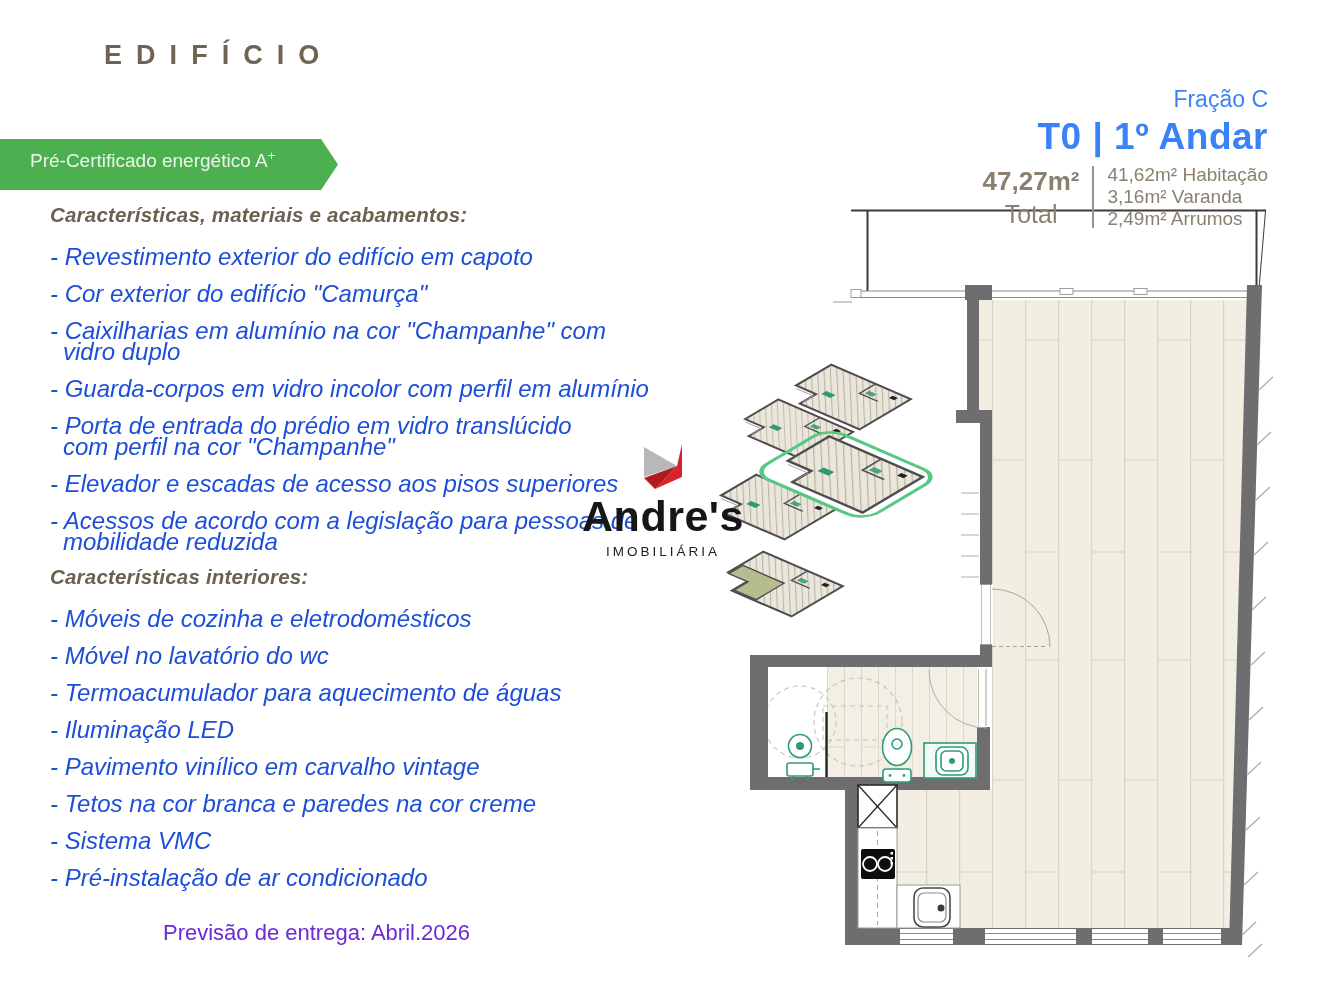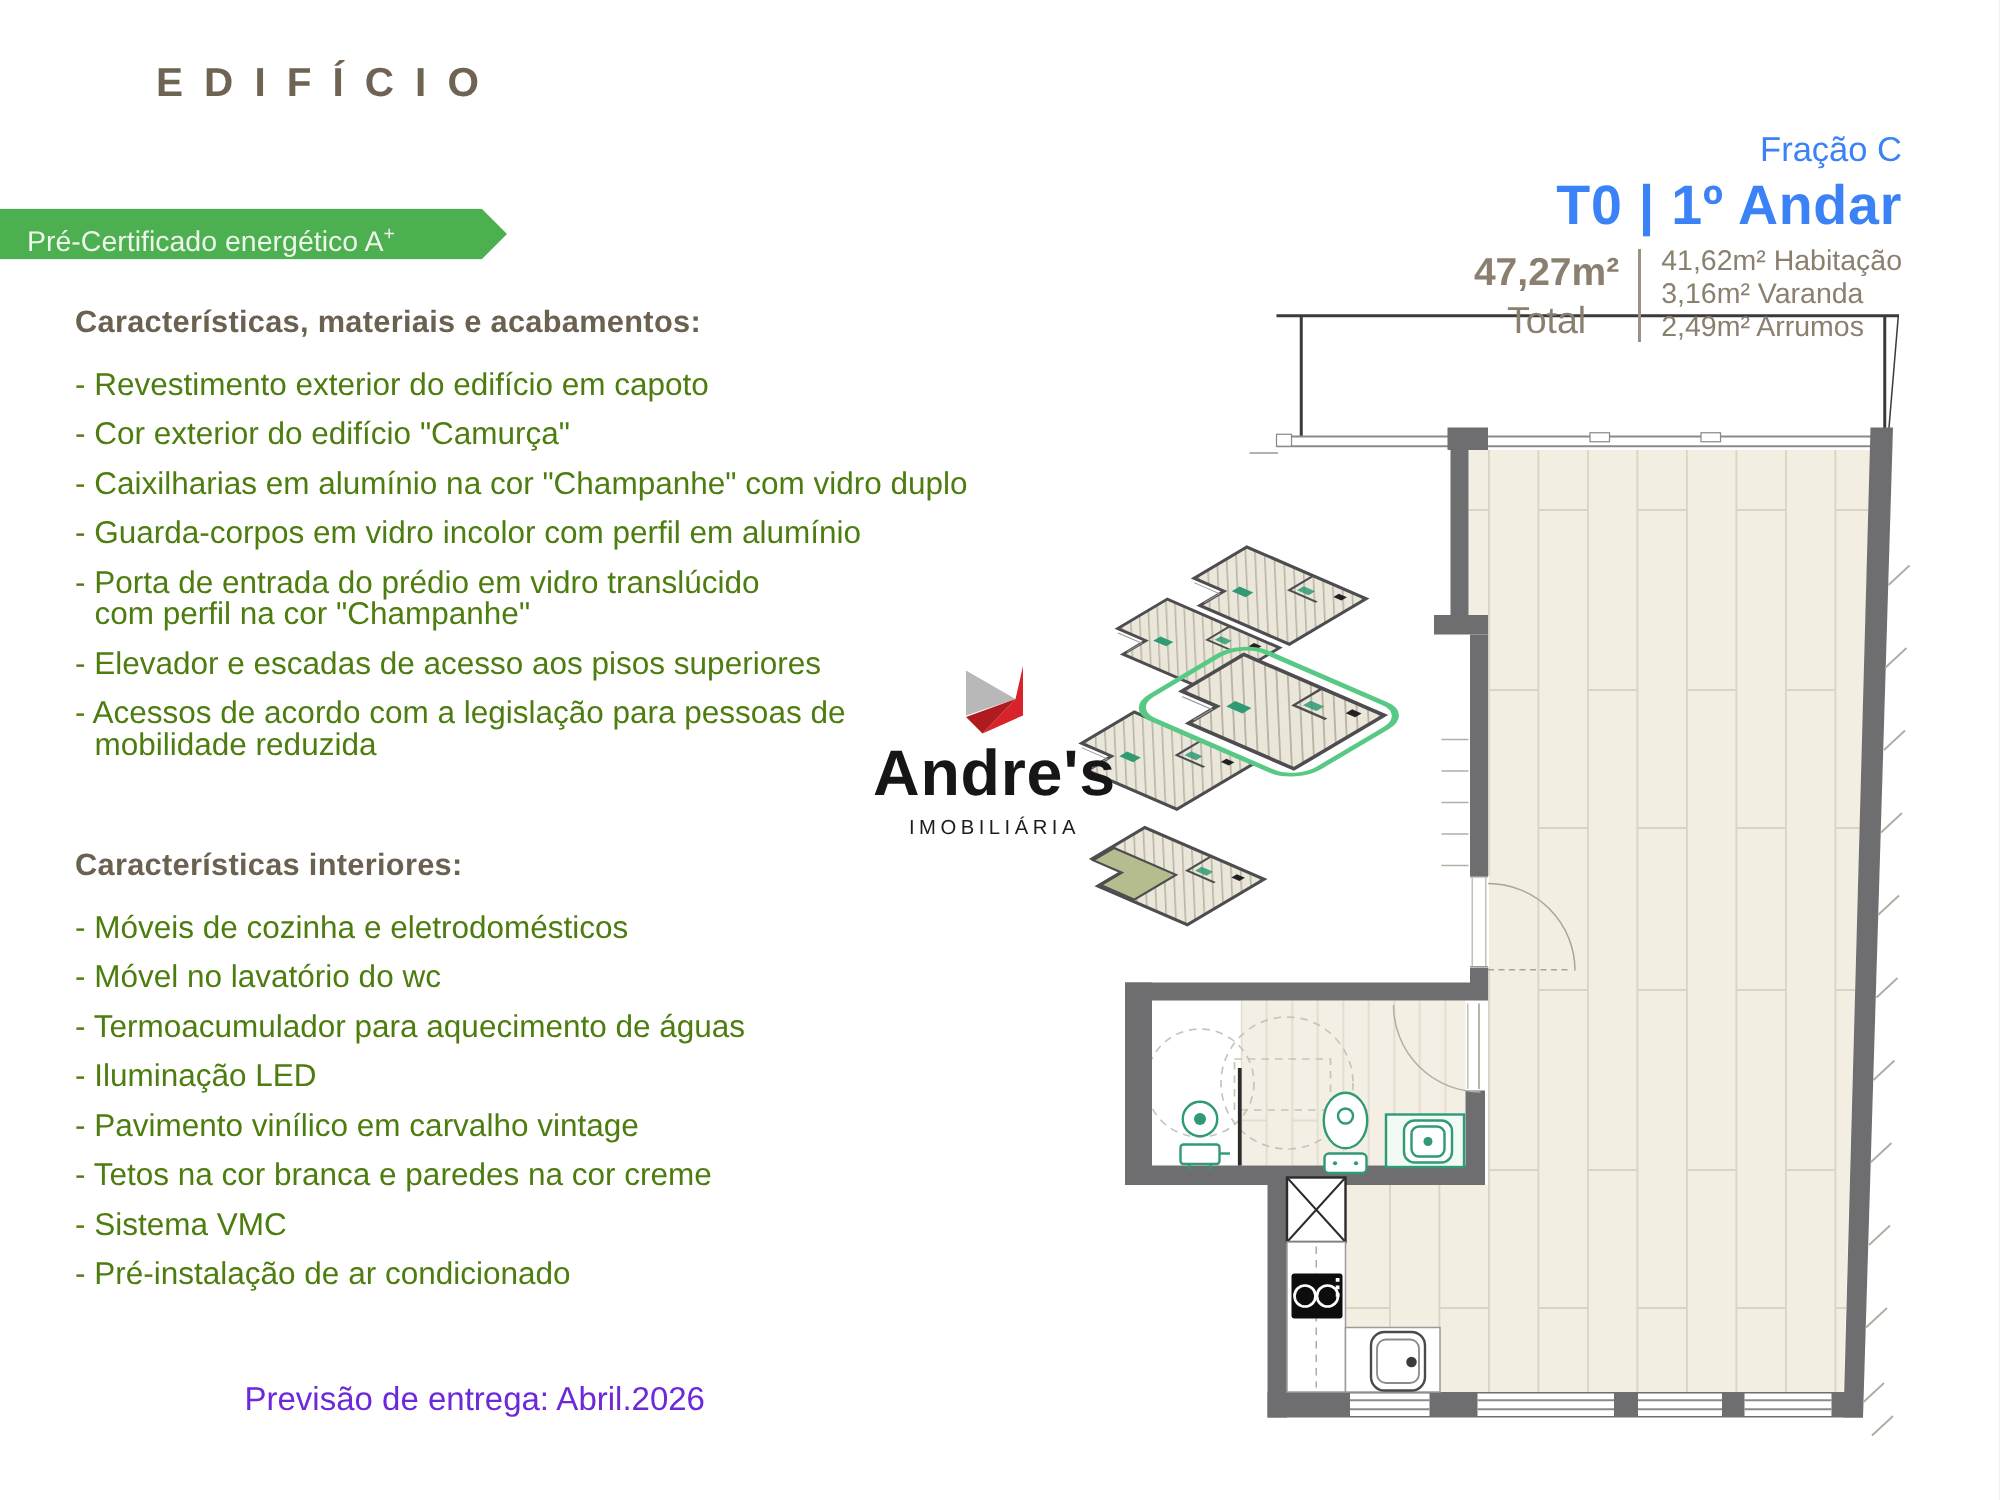--- a/index.html
+++ b/index.html
@@ -3,40 +3,40 @@
 <meta charset="utf-8">
 <style>
   html,body{margin:0;padding:0;background:#e8e8e8;}
   .page{position:relative;width:1333px;height:1000px;background:#ffffff;overflow:hidden;
         font-family:"Liberation Sans",sans-serif;margin:0 auto;}
   svg{display:block;}
   .plan-layer{position:absolute;left:0;top:0;z-index:1;}
 
   .brand{position:absolute;left:104px;top:40px;z-index:2;
          font-size:27px;font-weight:700;letter-spacing:0.52em;color:#6f6454;}
-  .badge{position:absolute;left:0;top:139px;z-index:2;height:34px;width:338px;
+  .badge{position:absolute;left:0;top:139px;z-index:2;height:51px;width:338px;
          background:#4caf50;color:#eef5ea;font-size:19px;line-height:34px;
-         padding-left:18px;box-sizing:border-box;
+         padding-left:30px;box-sizing:border-box;
          clip-path:polygon(0 0,calc(100% - 17px) 0,100% 50%,calc(100% - 17px) 100%,0 100%);}
   .badge sup{font-size:13px;}
 
   .unit-header{position:absolute;right:65px;top:42px;z-index:2;text-align:right;color:#8b8070;}
   .unit-header .fraction{font-size:23px;color:#3b82f6;margin-top:44px;}
   .unit-header .unit-title{font-size:37px;font-weight:700;color:#3b82f6;margin-top:3px;letter-spacing:0.5px;}
   .area-row{display:flex;justify-content:flex-end;align-items:center;margin-top:6px;}
   .total-col{text-align:center;}
   .total-col .tv{font-size:26px;font-weight:700;}
   .total-col .tl{font-size:25px;margin-top:3px;}
   .area-divider{width:2px;height:62px;background:#9c9283;margin:0 13px;}
   .areas-col{text-align:left;font-size:19px;line-height:22px;}
 
-  .section{position:absolute;left:50px;z-index:2;width:610px;}
+  .section{position:absolute;left:50px;z-index:2;width:610px;font-style:italic;}
   .section h2{margin:0 0 20px 0;font-size:20.5px;line-height:23px;font-weight:700;color:#6b6150;letter-spacing:0.2px;}
   .section ul{margin:0;padding:0;list-style:none;}
-  .section li{font-size:21px;line-height:21px;color:#4d7c0f;margin:0 0 12px 0;
+  .section li{font-size:24px;line-height:21px;color:#1d4ed8;margin:16px 0 12px 0;
               padding-left:13px;text-indent:-13px;white-space:pre-line;}
   .sec-1{top:203px;}
   .sec-2{top:565px;}
 
   .delivery{position:absolute;left:163px;top:920px;z-index:2;
             font-size:22px;font-weight:400;color:#6d28d9;}
 
   .logo{position:absolute;left:563px;top:443px;width:200px;z-index:3;text-align:center;}
   .logo .mark{margin:0 auto;}
   .logo .name{font-size:43px;font-weight:700;color:#161616;letter-spacing:0.5px;margin-top:1px;}

